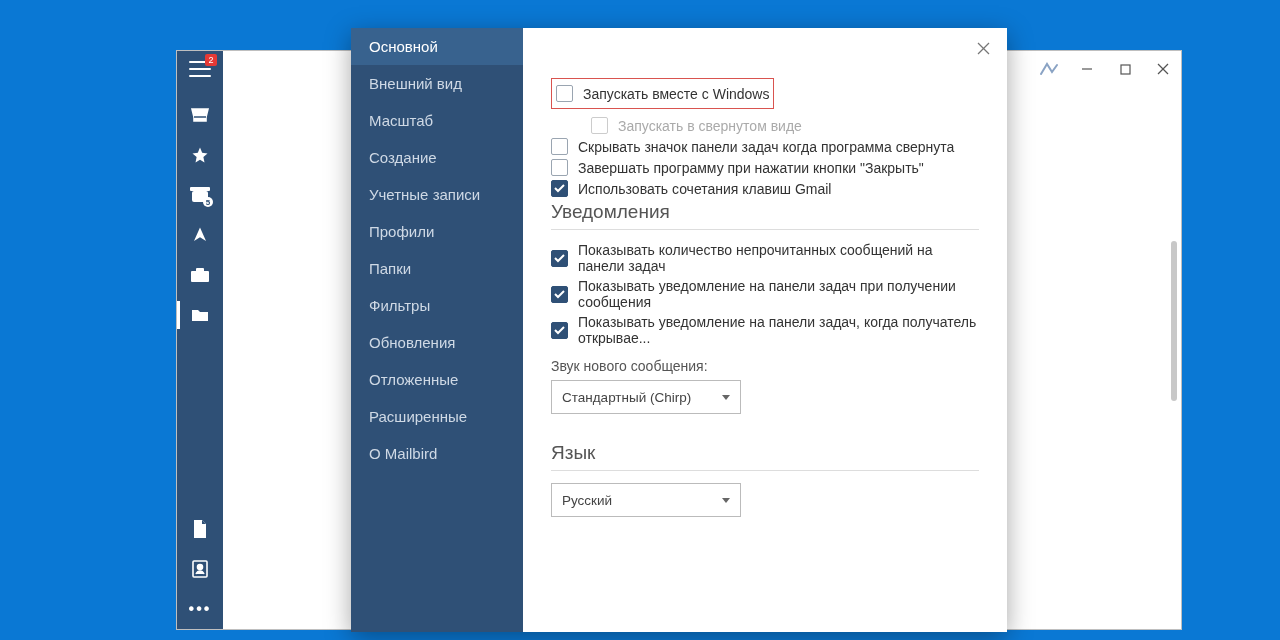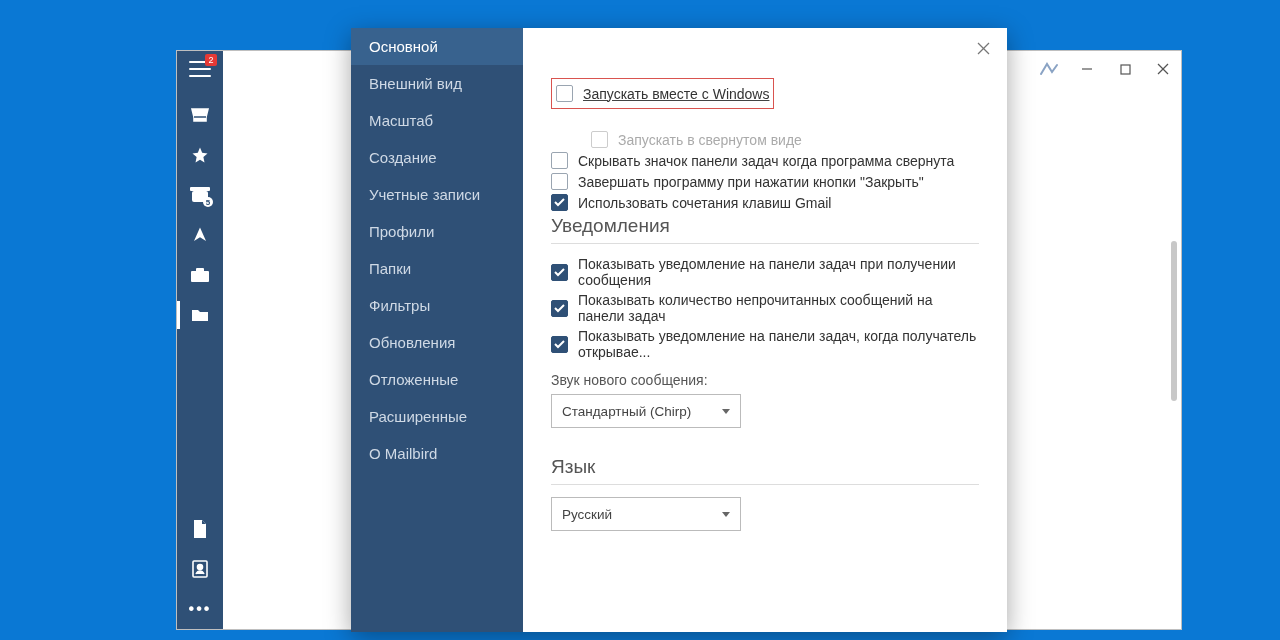--- a/index.html
+++ b/index.html
@@ -260,21 +260,21 @@
 
   <div class="settings-body">
     <div class="close-x">
       <svg width="13" height="13">
           <line x1="1" y1="1" x2="12" y2="12" stroke="#777" stroke-width="1.3"></line>
           <line x1="12" y1="1" x2="1" y2="12" stroke="#777" stroke-width="1.3"></line>
         </svg>
     </div>
 
 
-    <div class="highlight" style="margin-bottom:18px;text-decoration:underline;">
+    <div class="highlight" style="margin-bottom:4px;">
       <div class="chk-row">
         <div class="chk"></div>
         <span>Запускать вместе с Windows</span>
       </div>
     </div>
 
     <div class="chk-row ind disabled-row">
       <div class="chk disabled"></div>
       <span>Запускать в свернутом виде</span>
     </div>
@@ -299,29 +299,29 @@
     </div>
 
     <h3 class="section">Уведомления</h3>
 
     <div class="chk-row">
       <div class="chk checked">
           <svg width="11" height="9" viewBox="0 0 11 9" fill="none">
             <path d="M1 4l3 3 6-6" stroke="#fff" stroke-width="2"></path>
           </svg>
         </div>
-      <span>Показывать уведомление на панели задач при получении сообщения</span>
+      <span>Показывать количество непрочитанных сообщений на панели задач</span>
     </div>
     <div class="chk-row">
       <div class="chk checked">
           <svg width="11" height="9" viewBox="0 0 11 9" fill="none">
             <path d="M1 4l3 3 6-6" stroke="#fff" stroke-width="2"></path>
           </svg>
         </div>
-      <span>Показывать количество непрочитанных сообщений на панели задач</span>
+      <span>Показывать уведомление на панели задач при получении сообщения</span>
     </div>
     <div class="chk-row">
       <div class="chk checked">
           <svg width="11" height="9" viewBox="0 0 11 9" fill="none">
             <path d="M1 4l3 3 6-6" stroke="#fff" stroke-width="2"></path>
           </svg>
         </div>
       <span>Показывать уведомление на панели задач, когда получатель открывае...</span>
     </div>
 

